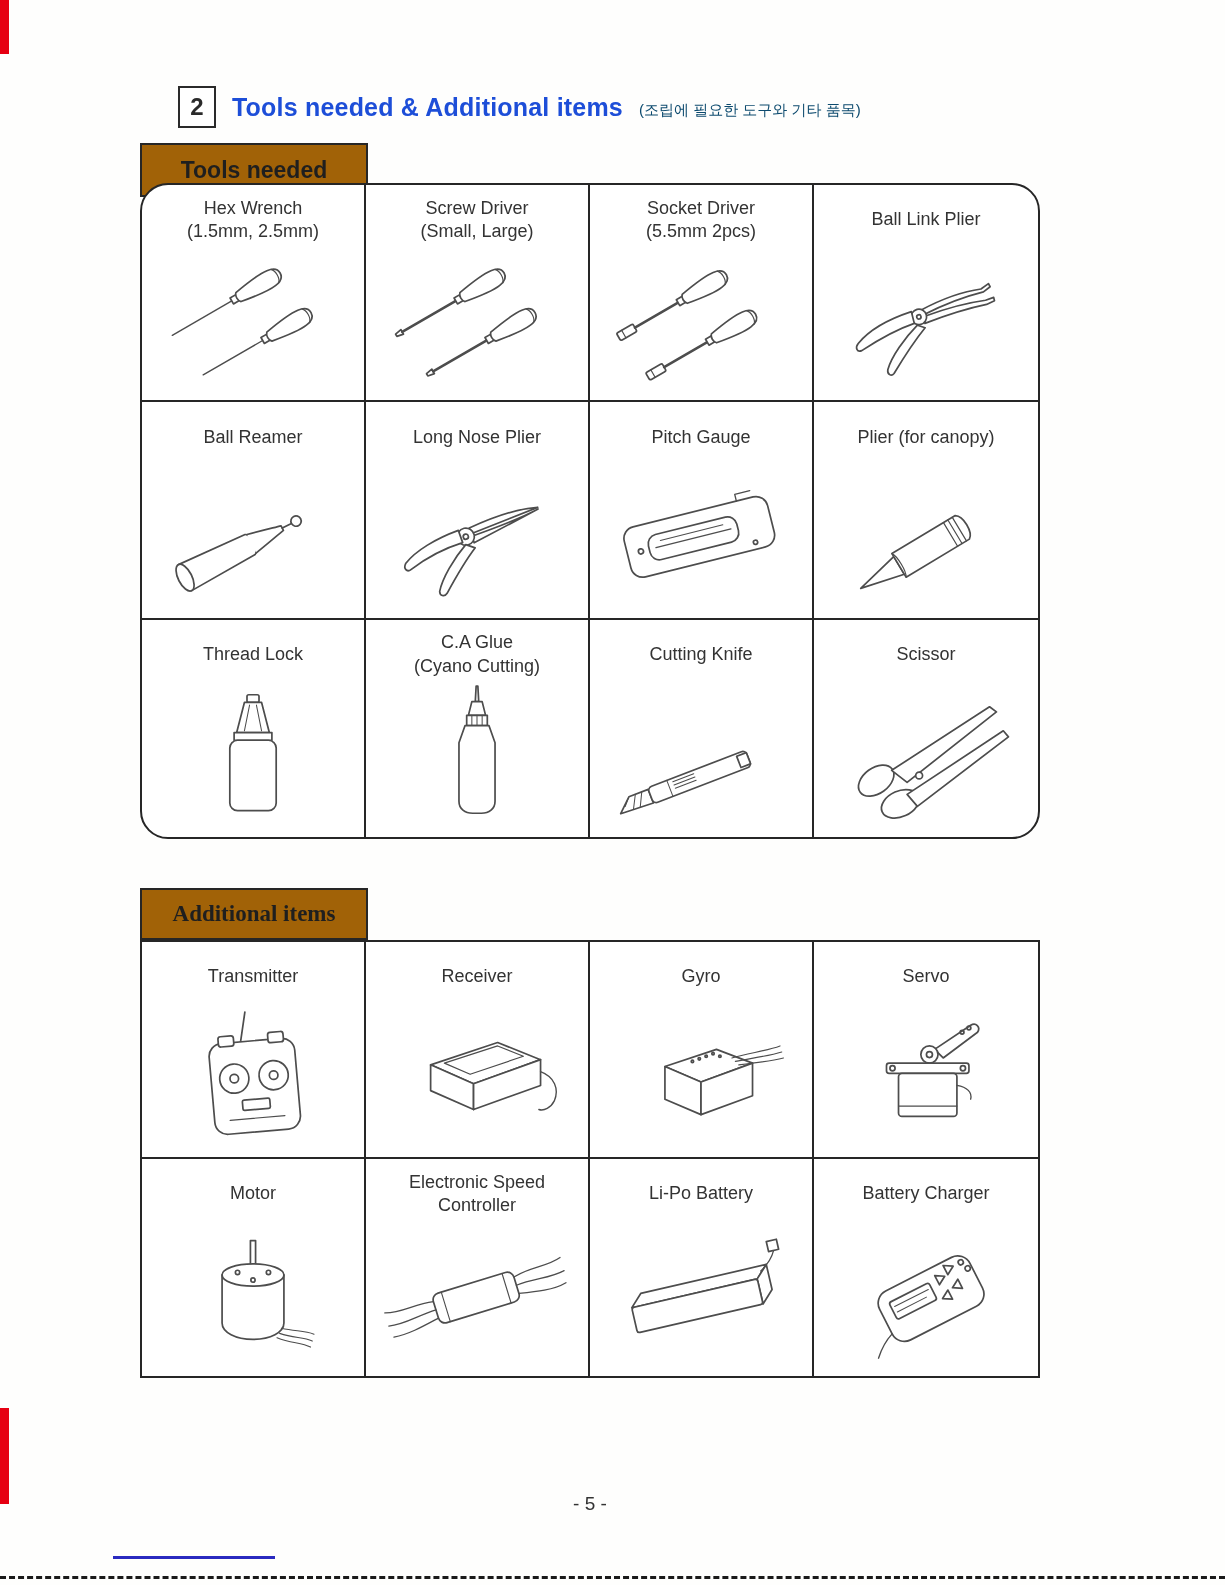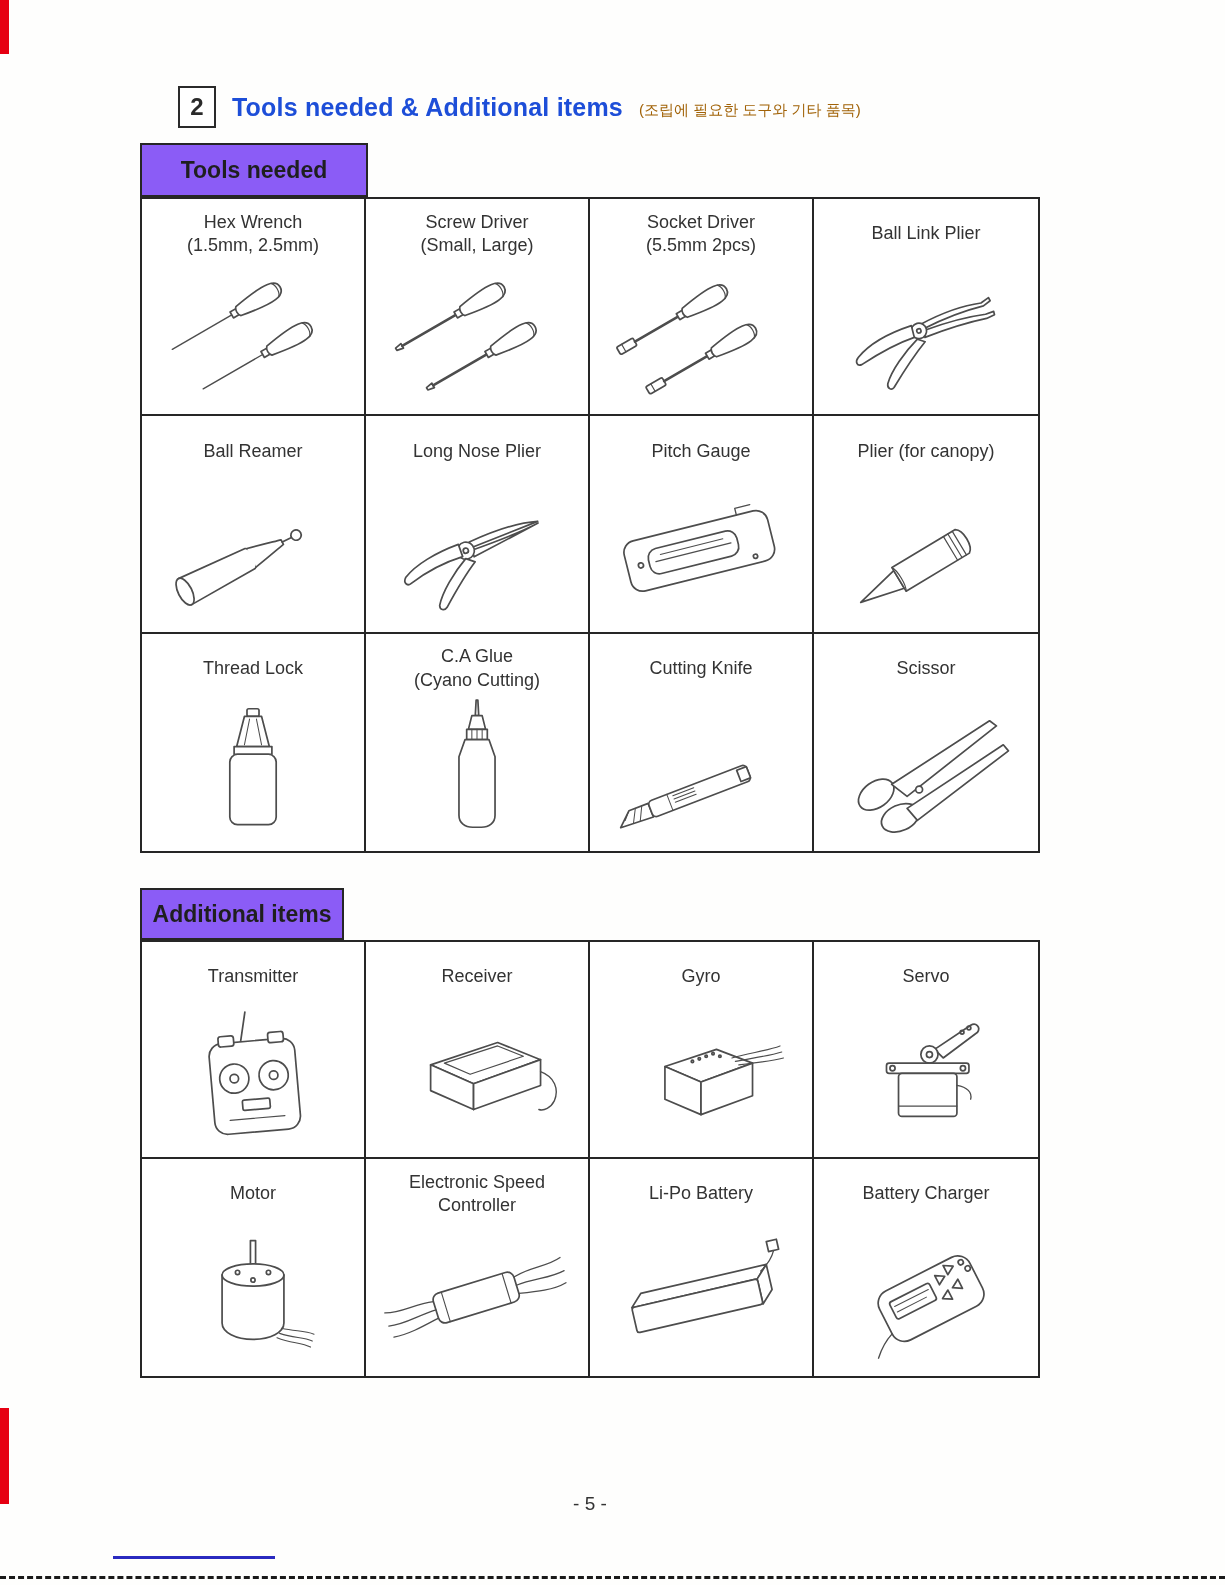--- a/index.html
+++ b/index.html
@@ -11,32 +11,32 @@
   .scan-mark-top    { position:absolute; left:0; top:0;      width:9px;  height:54px; background:#e60012; }
   .scan-mark-bottom { position:absolute; left:0; top:1408px; width:9px;  height:96px; background:#e60012; }
   .blue-underline   { position:absolute; left:113px; top:1556px; width:162px; height:3px; background:#2a2ac0; }
   .bottom-dash      { position:absolute; left:0; top:1576px; width:1225px; border-top:3px dashed #1a1a1a; }
 
   
   .doc-header { position:absolute; left:178px; top:86px; display:flex; align-items:center; gap:16px; }
   .section-num-box { width:38px; height:42px; border:2px solid #2a2a2a; display:flex; align-items:center; justify-content:center;
                      font-size:24px; font-weight:bold; color:#2a2a2a; background:#fff; }
   .doc-title { font-size:25px; font-weight:bold; color:#1d4ed8; letter-spacing:0.2px; }
-  .doc-subtitle { font-size:15px; color:#a16207; padding-top:6px;text-align:right; }
+  .doc-subtitle { font-size:15px; color:#0c4a6e; padding-top:6px;text-align:right; }
 
   
-  .box-label { position:absolute; border:2px solid #262626; background:#8b5cf6; display:flex; align-items:center; justify-content:center;
+  .box-label { position:absolute; border:2px solid #262626; background:#a16207; display:flex; align-items:center; justify-content:center;
                font-size:23px; font-weight:bold; color:#1f1f1f; }
   .tools-label { left:140px; top:143px; width:228px; height:54px; }
-  .add-label   { left:140px; top:888px; width:204px; height:52px; }
+  .add-label   { left:140px; top:888px; width:228px; height:52px;font-family:Liberation Serif, serif; }
 
   
   .grid { position:absolute; left:140px; width:900px; border:2px solid #262626; background:#fff;
           display:grid; grid-template-columns:repeat(4,1fr); }
-  .tools-grid { top:197px; height:656px; grid-template-rows:repeat(3,1fr); }
+  .tools-grid { top:183px; height:656px; grid-template-rows:repeat(3,1fr);border-radius:28px; }
   .add-grid   { top:940px; height:438px; grid-template-rows:repeat(2,1fr); }
   .cell { border-right:2px solid #262626; border-bottom:2px solid #262626;
           display:flex; flex-direction:column; align-items:center; padding-top:9px; overflow:hidden; }
   .cell:nth-child(4n) { border-right:none; }
   .tools-grid .cell:nth-child(n+9) { border-bottom:none; }
   .add-grid   .cell:nth-child(n+5) { border-bottom:none; }
 
   .cell-label { height:52px; display:flex; align-items:center; justify-content:center; text-align:center;
                 font-size:18px; line-height:1.3; color:#333; white-space:pre-line; padding:0 6px; }
   svg.art { width:206px; height:146px; fill:none; stroke:#4d4d4d; stroke-width:2;

